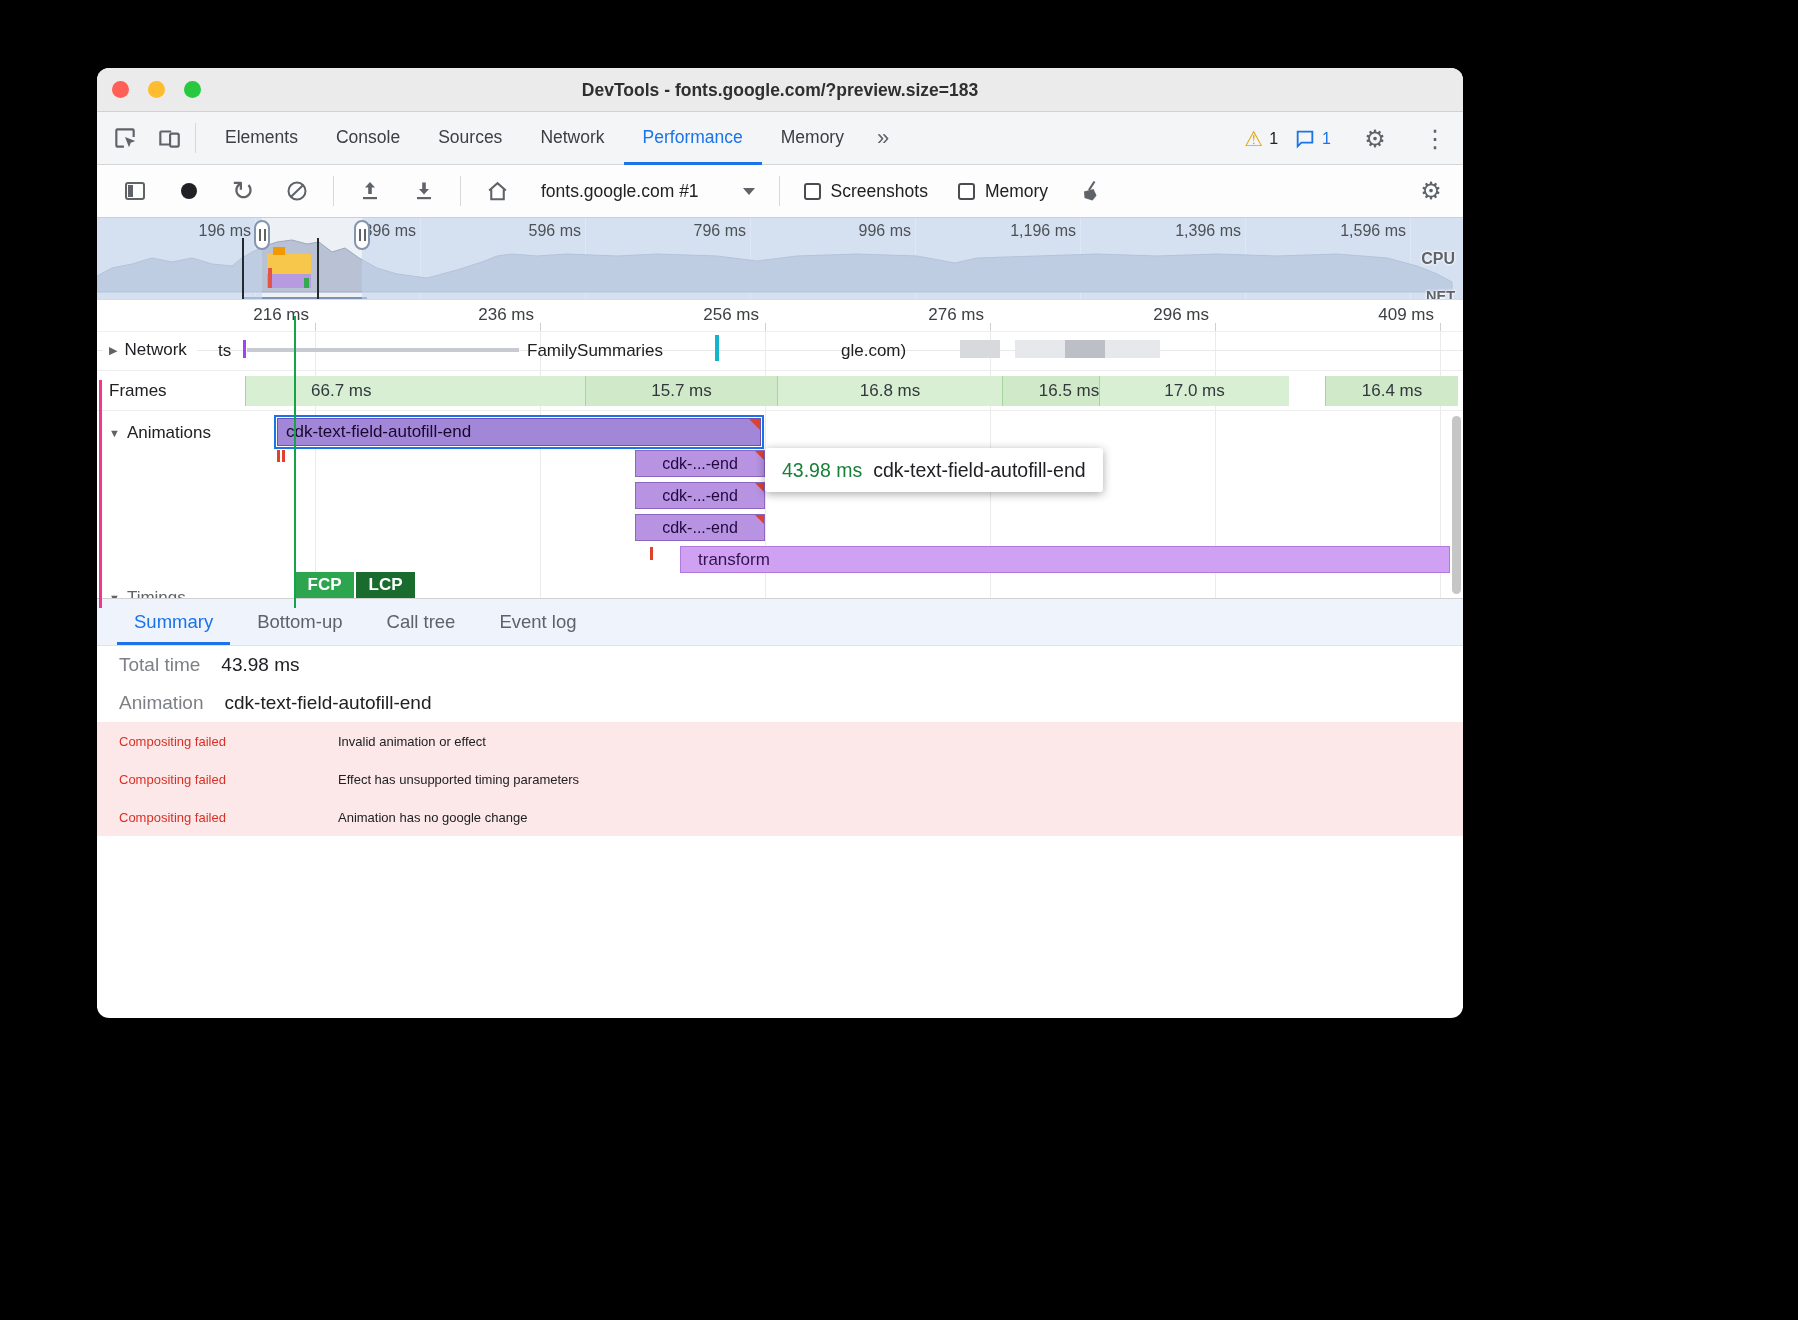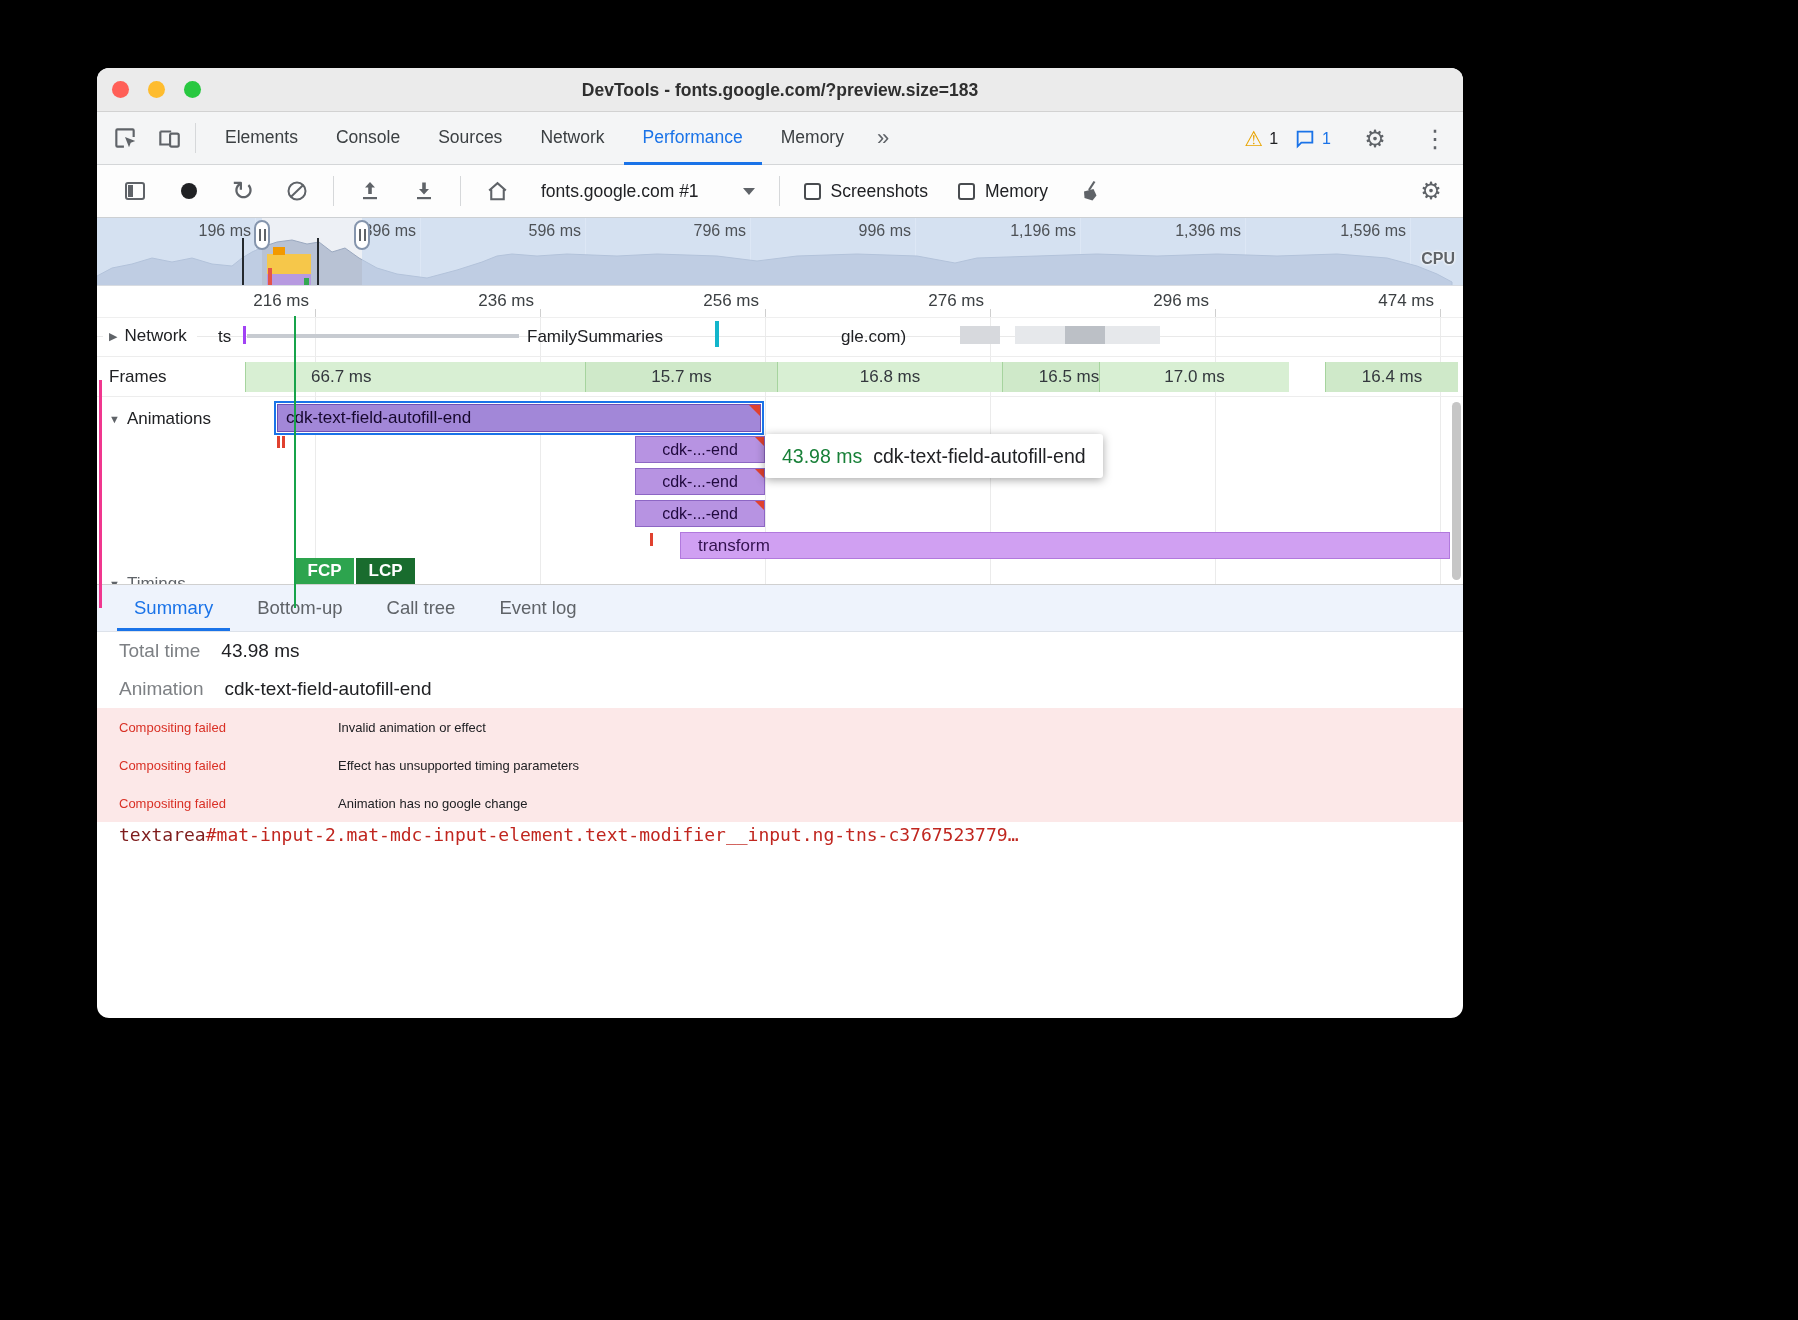--- a/index.html
+++ b/index.html
@@ -37,21 +37,21 @@
   .perf-toolbar .icon-btn { margin-left:22px; }
   .rec-dot { width:16px; height:16px; border-radius:50%; background:#202124; }
   .page-select { display:flex; align-items:center; margin-left:28px; font-size:17.5px; color:#202124; }
   .caret-down { width:0; height:0; border-left:6px solid transparent; border-right:6px solid transparent;
     border-top:7px solid #5f6368; margin-left:44px; }
   .chk { width:17px; height:17px; border:2px solid #494c50; border-radius:3px; background:#fff; flex:0 0 auto; }
   .chk-group { display:flex; align-items:center; gap:10px; margin-left:26px; font-size:17.5px; color:#202124; }
   .toolbar-gear { position:absolute; right:16px; }
 
   
-  .overview { position:relative; height:68px; background:#edf0f5; border-bottom:1px solid #d8dce2; overflow:hidden; }
+  .overview { position:relative; height:82px; background:#edf0f5; border-bottom:1px solid #d8dce2; overflow:hidden; }
   .ov-grid { position:absolute; top:0; bottom:0; width:1px; background:#ffffff; }
   .ov-label { position:absolute; top:4px; width:84px; text-align:right; font-size:16px; color:#4d5156; z-index:4; }
   .ov-dim { position:absolute; top:0; bottom:0; background:rgba(197,213,238,.58); z-index:3; }
   .ov-marker { position:absolute; top:20px; bottom:0; width:2px; background:#24292e; z-index:5; }
   .handle { position:absolute; top:2px; width:16px; height:30px; background:#fff; border:2px solid #8595ad;
     border-radius:8px; z-index:6; display:flex; align-items:center; justify-content:center; gap:3px; }
   .handle i { display:block; width:2px; height:12px; background:#5f6368; }
   .ov-side-label { position:absolute; right:8px; font-weight:700; color:#5f6368; z-index:6;
     text-shadow:0 0 3px #fff, 0 0 3px #fff; }
   .ov-cpu { top:32px; font-size:16px; } .ov-net { top:70px; font-size:14.5px; }
@@ -288,21 +288,21 @@
     <span class="ov-side-label ov-cpu">CPU</span>
     <span class="ov-side-label ov-net">NET</span>
   </div>
 
   <div class="ruler">
     <span class="ruler-label" style="left:116px">216 ms</span>
     <span class="ruler-label" style="left:341px">236 ms</span>
     <span class="ruler-label" style="left:566px">256 ms</span>
     <span class="ruler-label" style="left:791px">276 ms</span>
     <span class="ruler-label" style="left:1016px">296 ms</span>
-    <span class="ruler-label" style="left:1241px">474 ms</span>
+    <span class="ruler-label" style="left:1241px">409 ms</span>
     <span class="ruler-tick" style="left:218px"></span>
       <span class="ruler-tick" style="left:443px"></span>
     <span class="ruler-tick" style="left:668px"></span>
       <span class="ruler-tick" style="left:893px"></span>
     <span class="ruler-tick" style="left:1118px"></span>
       <span class="ruler-tick" style="left:1343px"></span>
   </div>
 
   <div class="tracks">
     <span class="trk-grid" style="left:218px"></span>
@@ -418,18 +418,15 @@
       <span class="warning-msg">Invalid animation or effect</span>
     </div>
     <div class="warning-row">
       <span class="warning-label">Compositing failed</span>
       <span class="warning-msg">Effect has unsupported timing parameters</span>
     </div>
     <div class="warning-row">
       <span class="warning-label">Compositing failed</span>
       <span class="warning-msg">Animation has no google change</span>
     </div>
-    <div class="related-node">
-      <span class="rn-tag">textarea</span><span class="rn-sel">#mat-input-2.mat-mdc-input-element.text-modifier__input.ng-tns-c3767523779…</span>
-    </div>
   </div>
 
 </div>
 
 </body></html>

